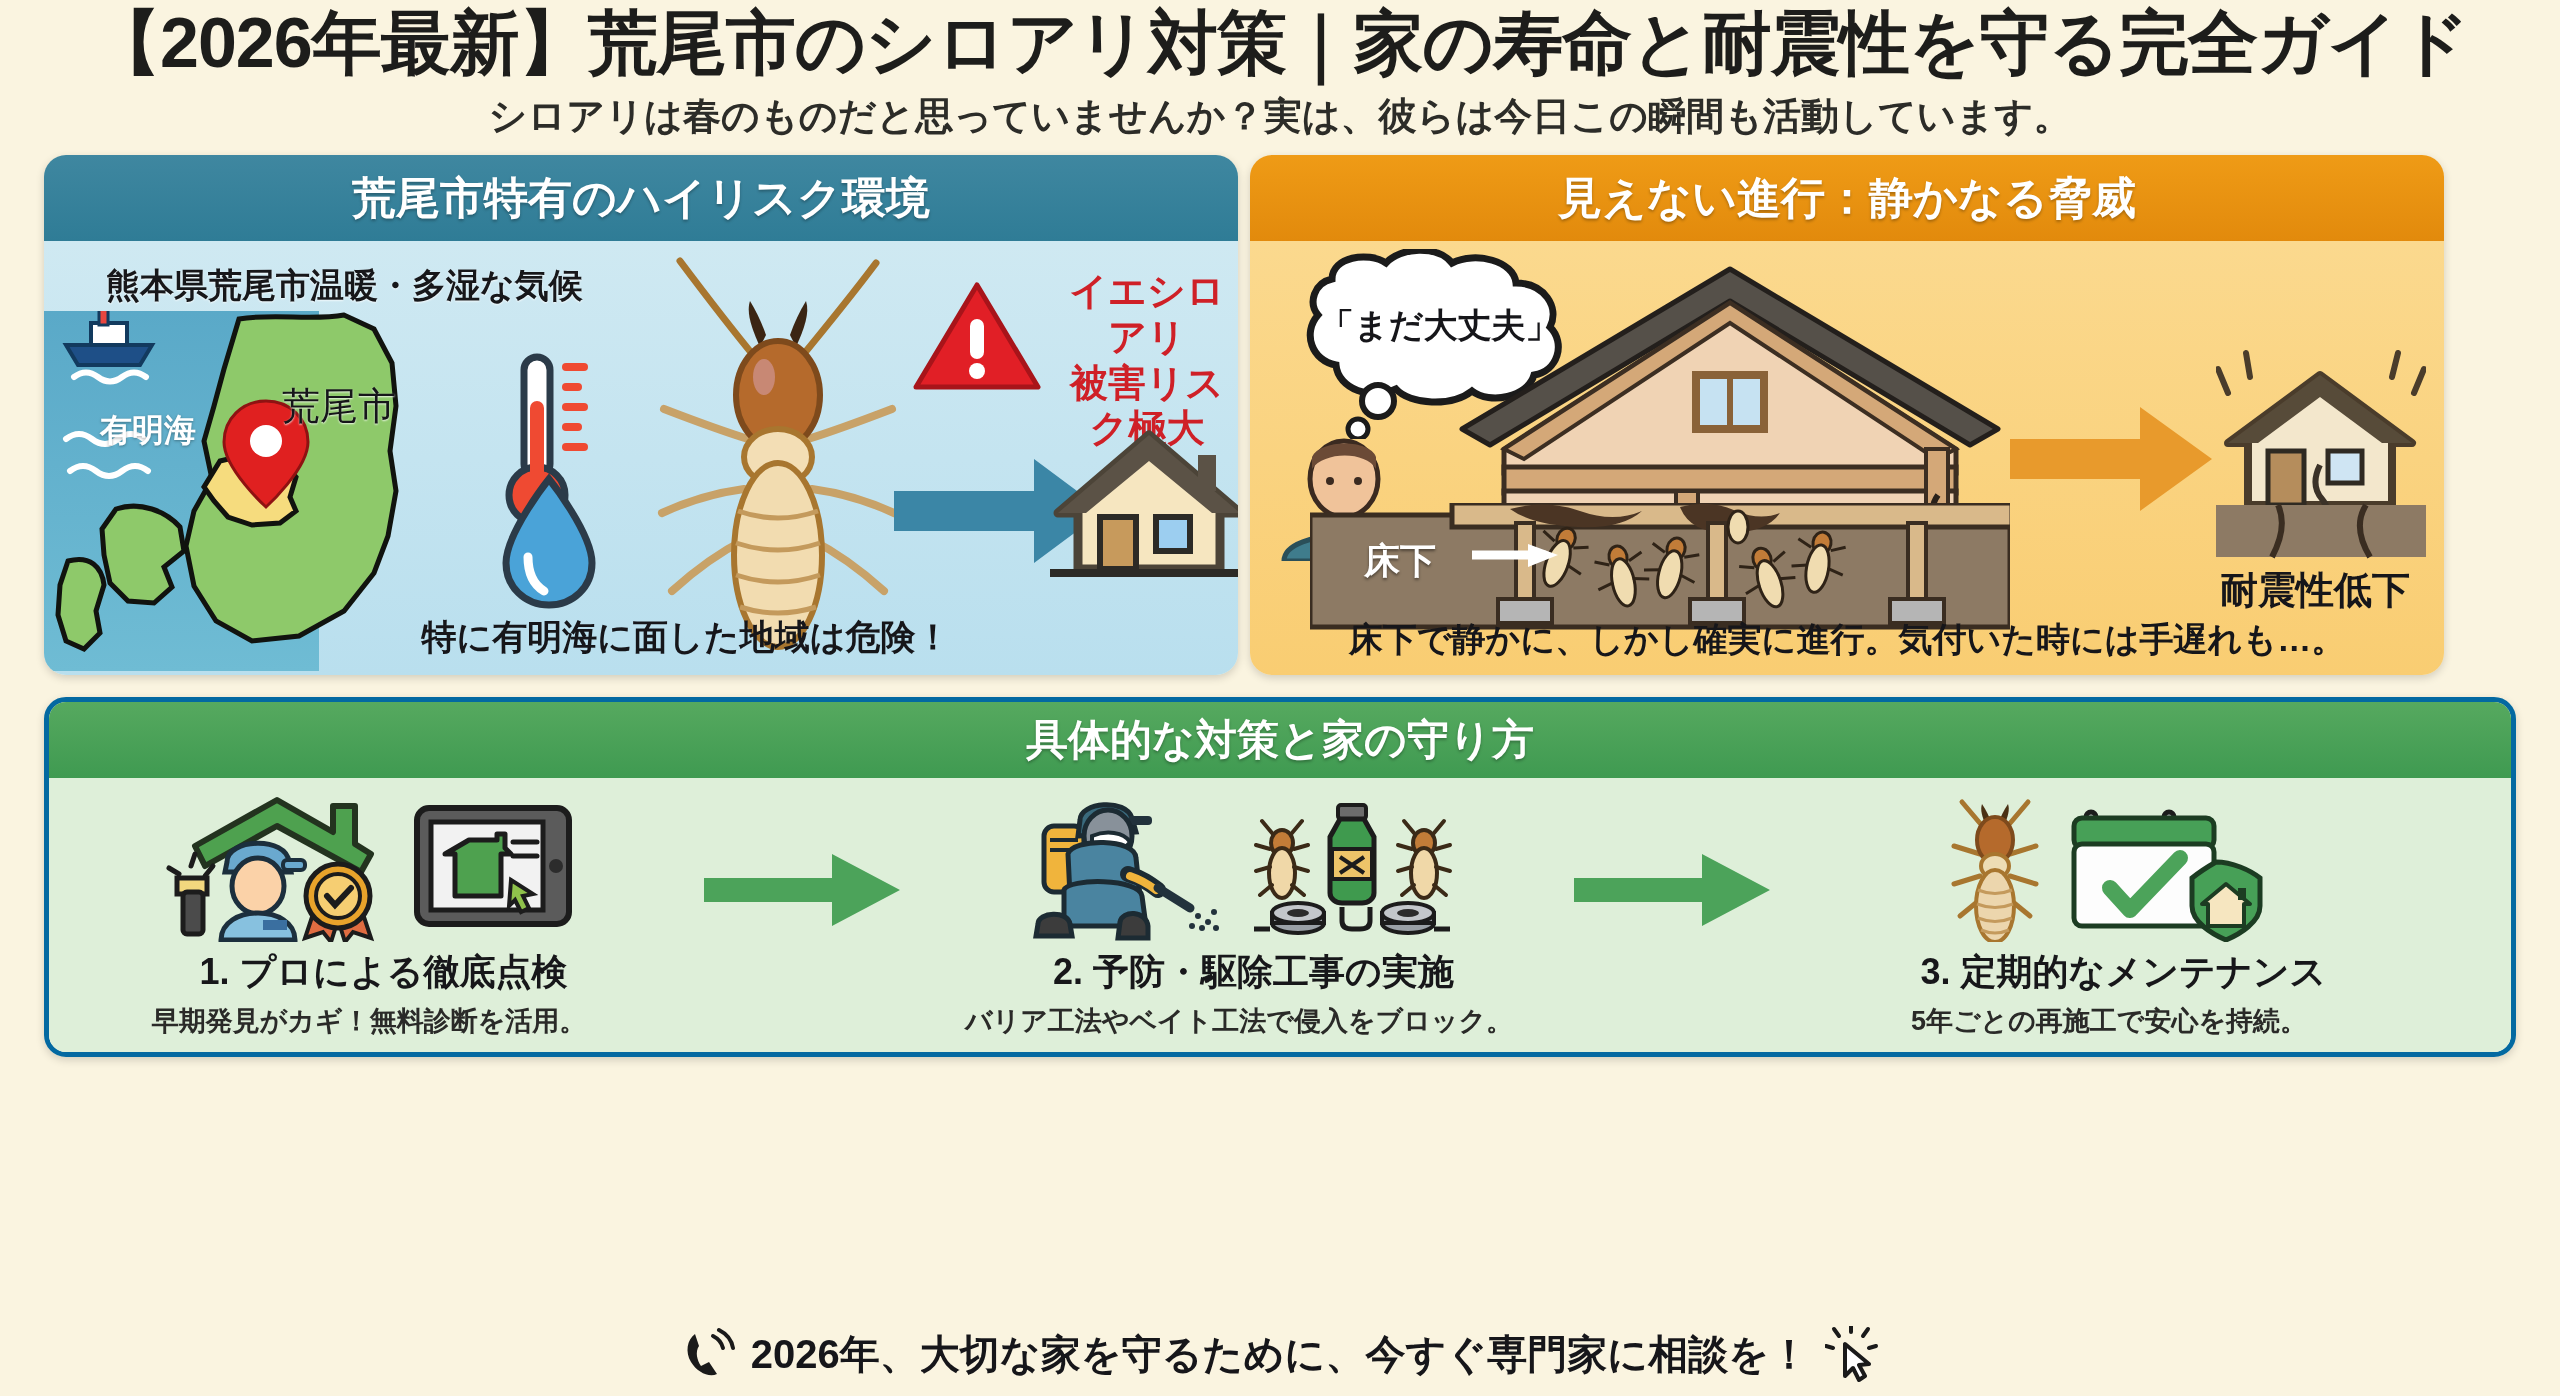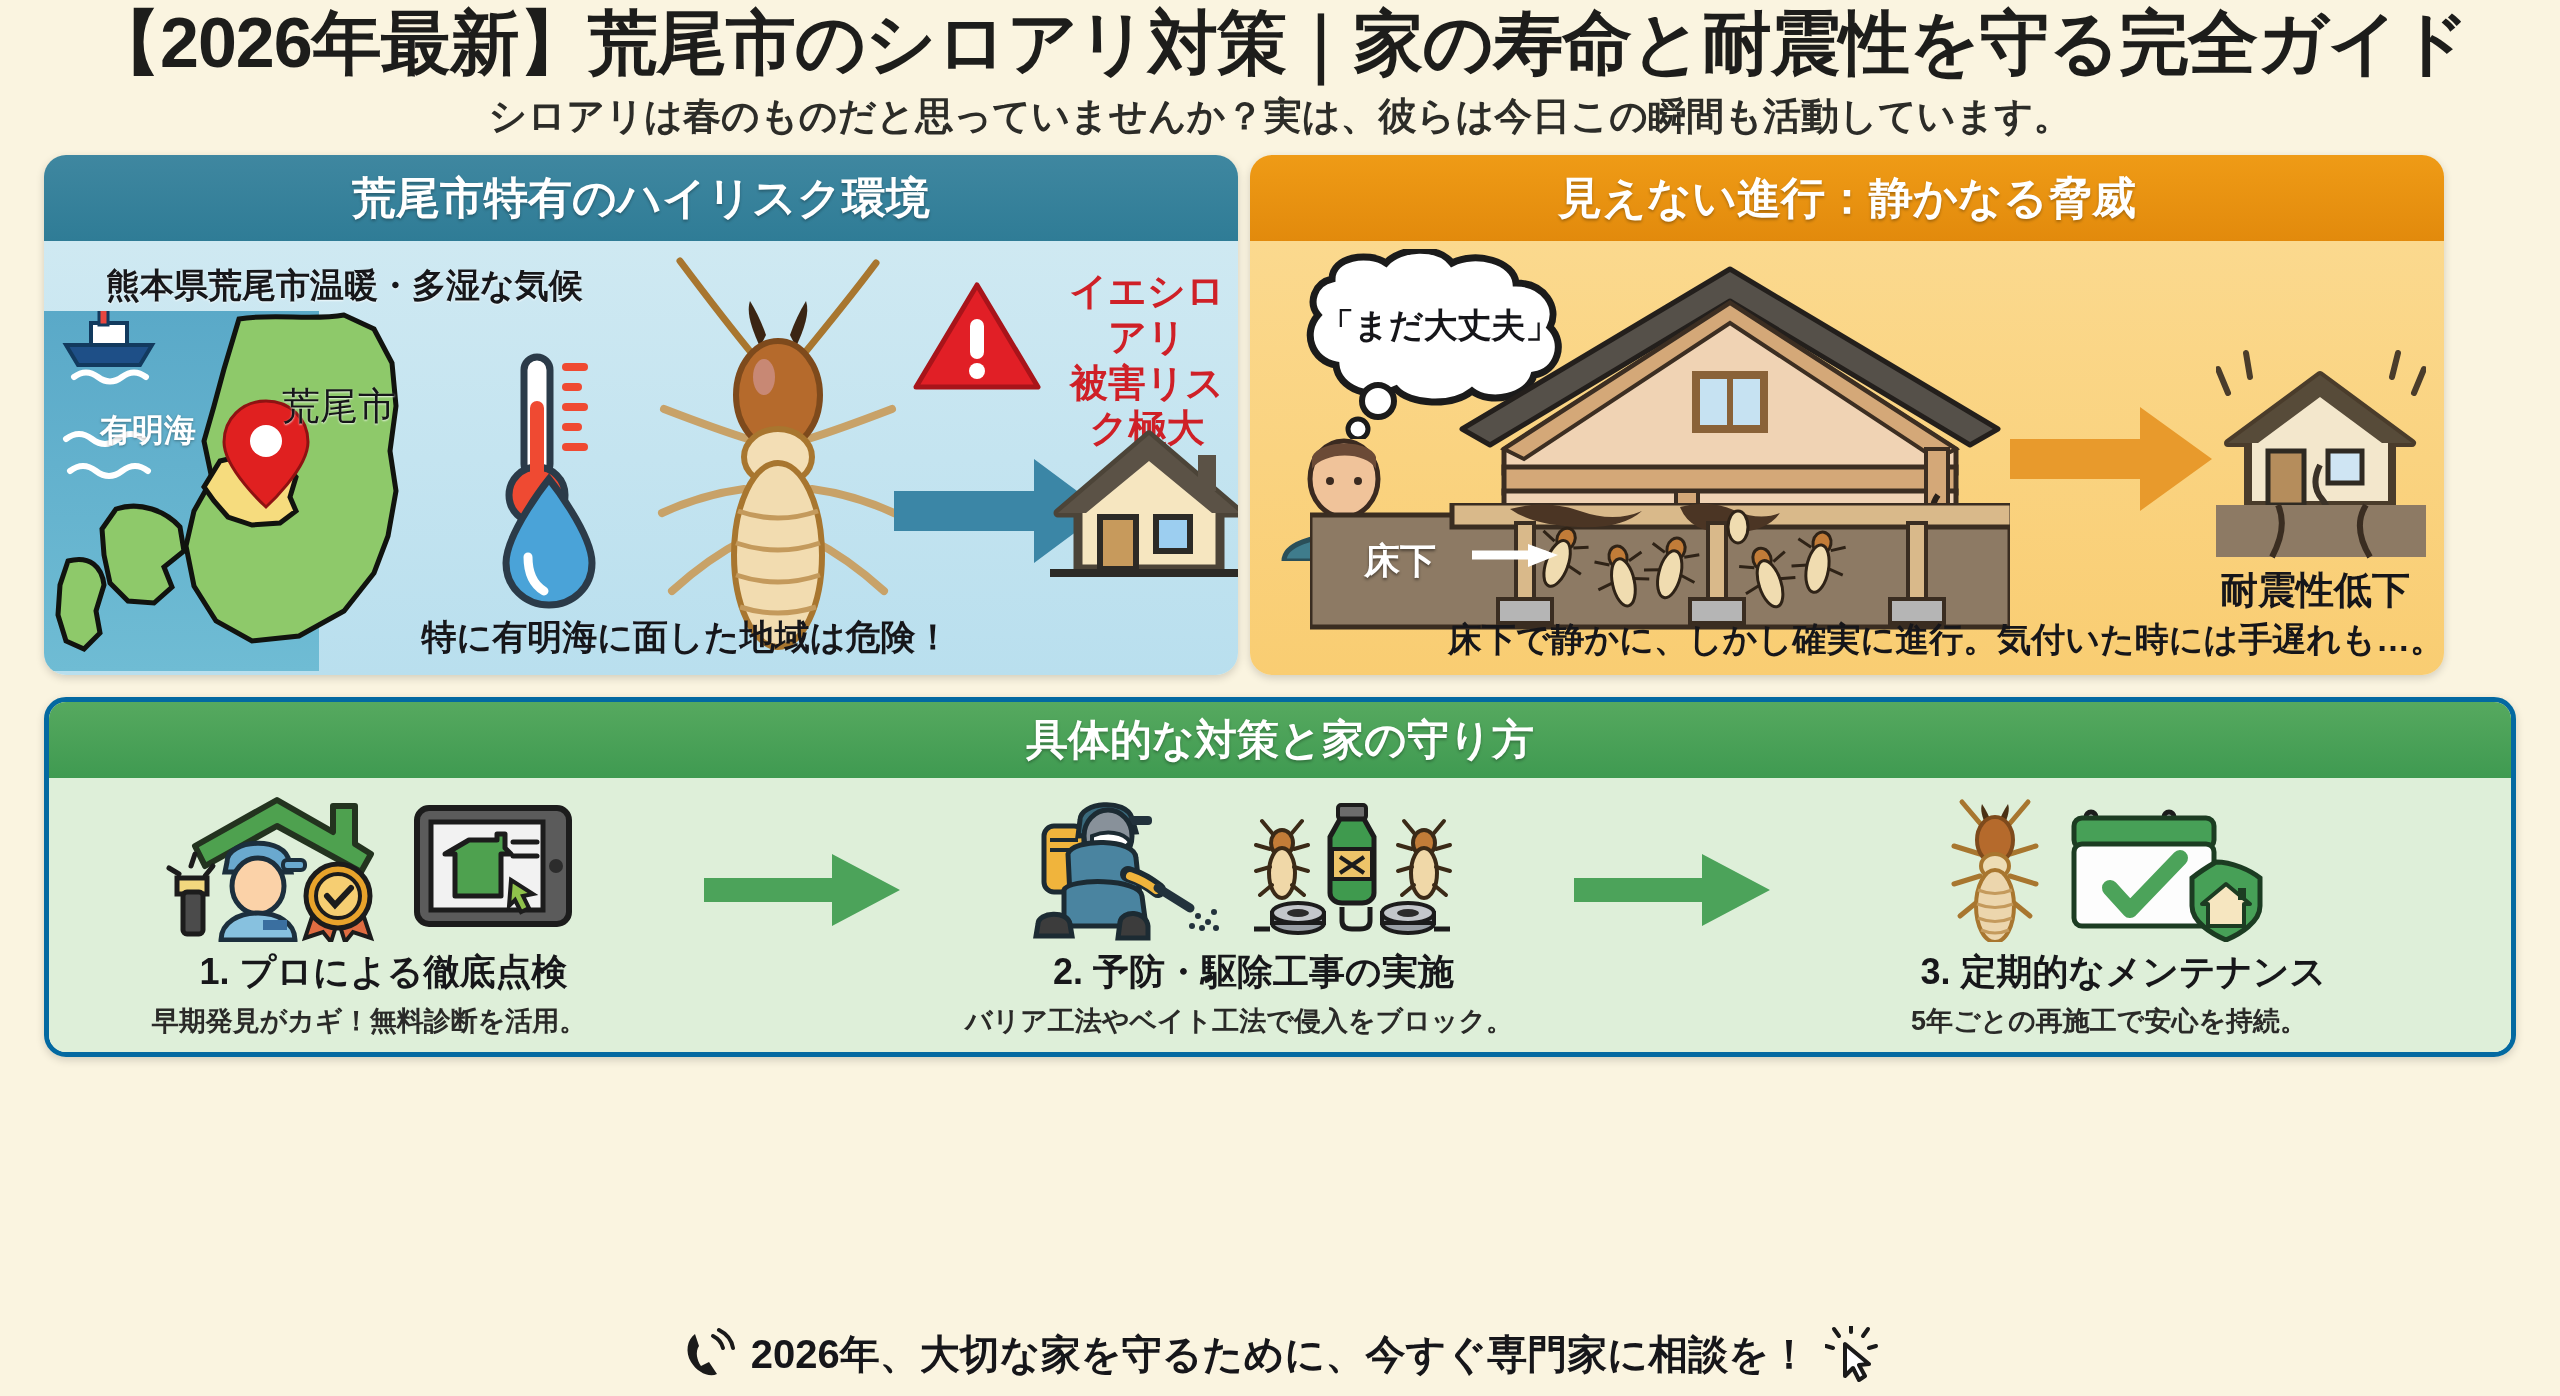--- a/index.html
+++ b/index.html
@@ -43,21 +43,21 @@
   
   .panel-right { width: 1194px; height: 520px; }
   .panel-right .panel-head { background: linear-gradient(180deg,#ef9b16,#e28a0c); }
   .panel-right .panel-body { height: 434px; background: linear-gradient(180deg,#fbd98e,#f9cd72); }
 
   .region-label {
     position: absolute; font-size: 34px; font-weight: 800; color: #17171a;
     text-shadow: 0 1px 2px rgba(255,255,255,.8);
   }
   .caption-strip {
-    position: absolute; left: 0; right: 0; bottom: 8px; text-align: right;
+    position: absolute; left: 0; right: 0; bottom: 8px; text-align: center;
     font-size: 35px; font-weight: 800; color: #16161a;
   }
   .caption-left { text-align: center; left: 120px; right: 30px; bottom: 14px; }
   .caption-right { bottom: 12px; font-size: 34px; }
 
   .warn-text {
     position: absolute; font-size: 38px; font-weight: 800; color: #cf2027;
     line-height: 1.2; text-align: center;
   }
   .sea-label {

